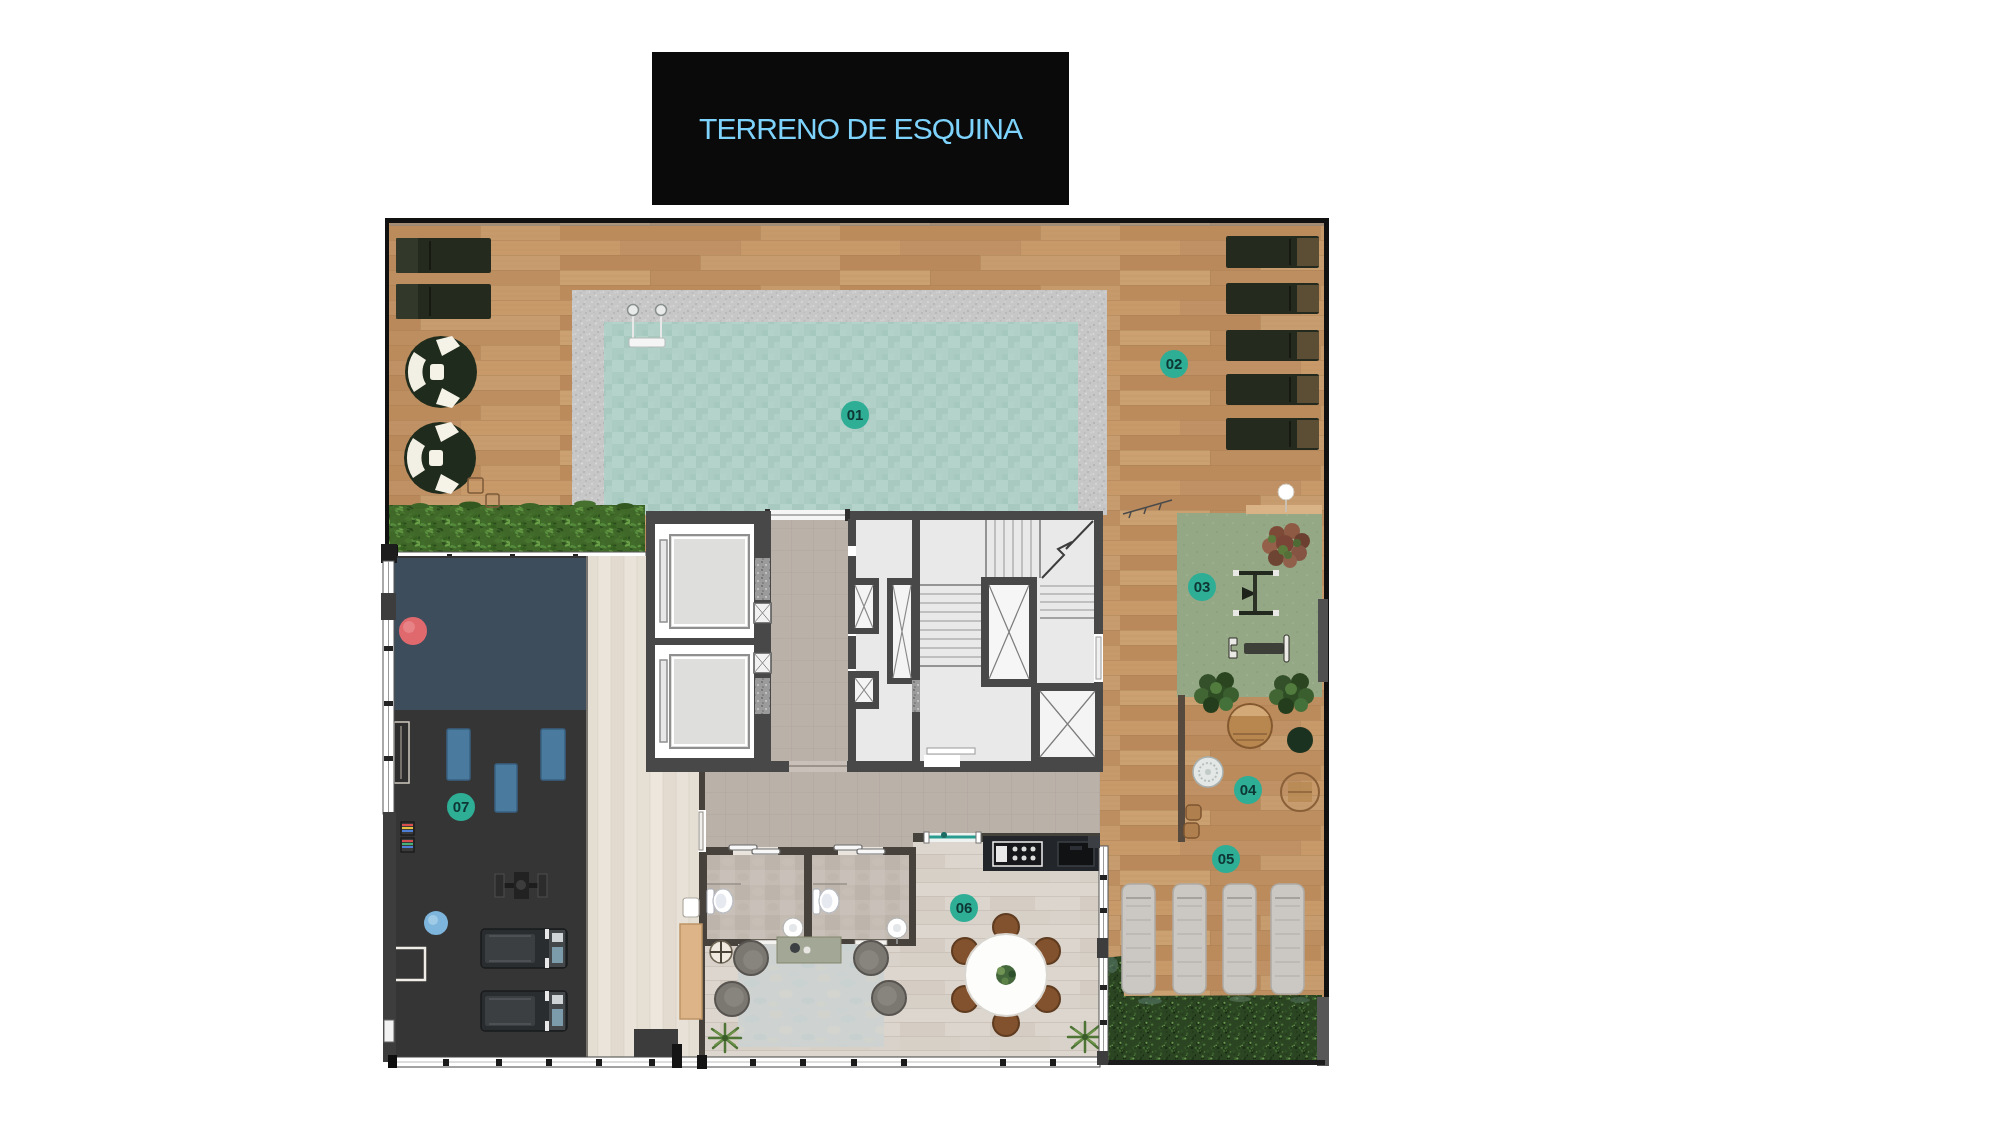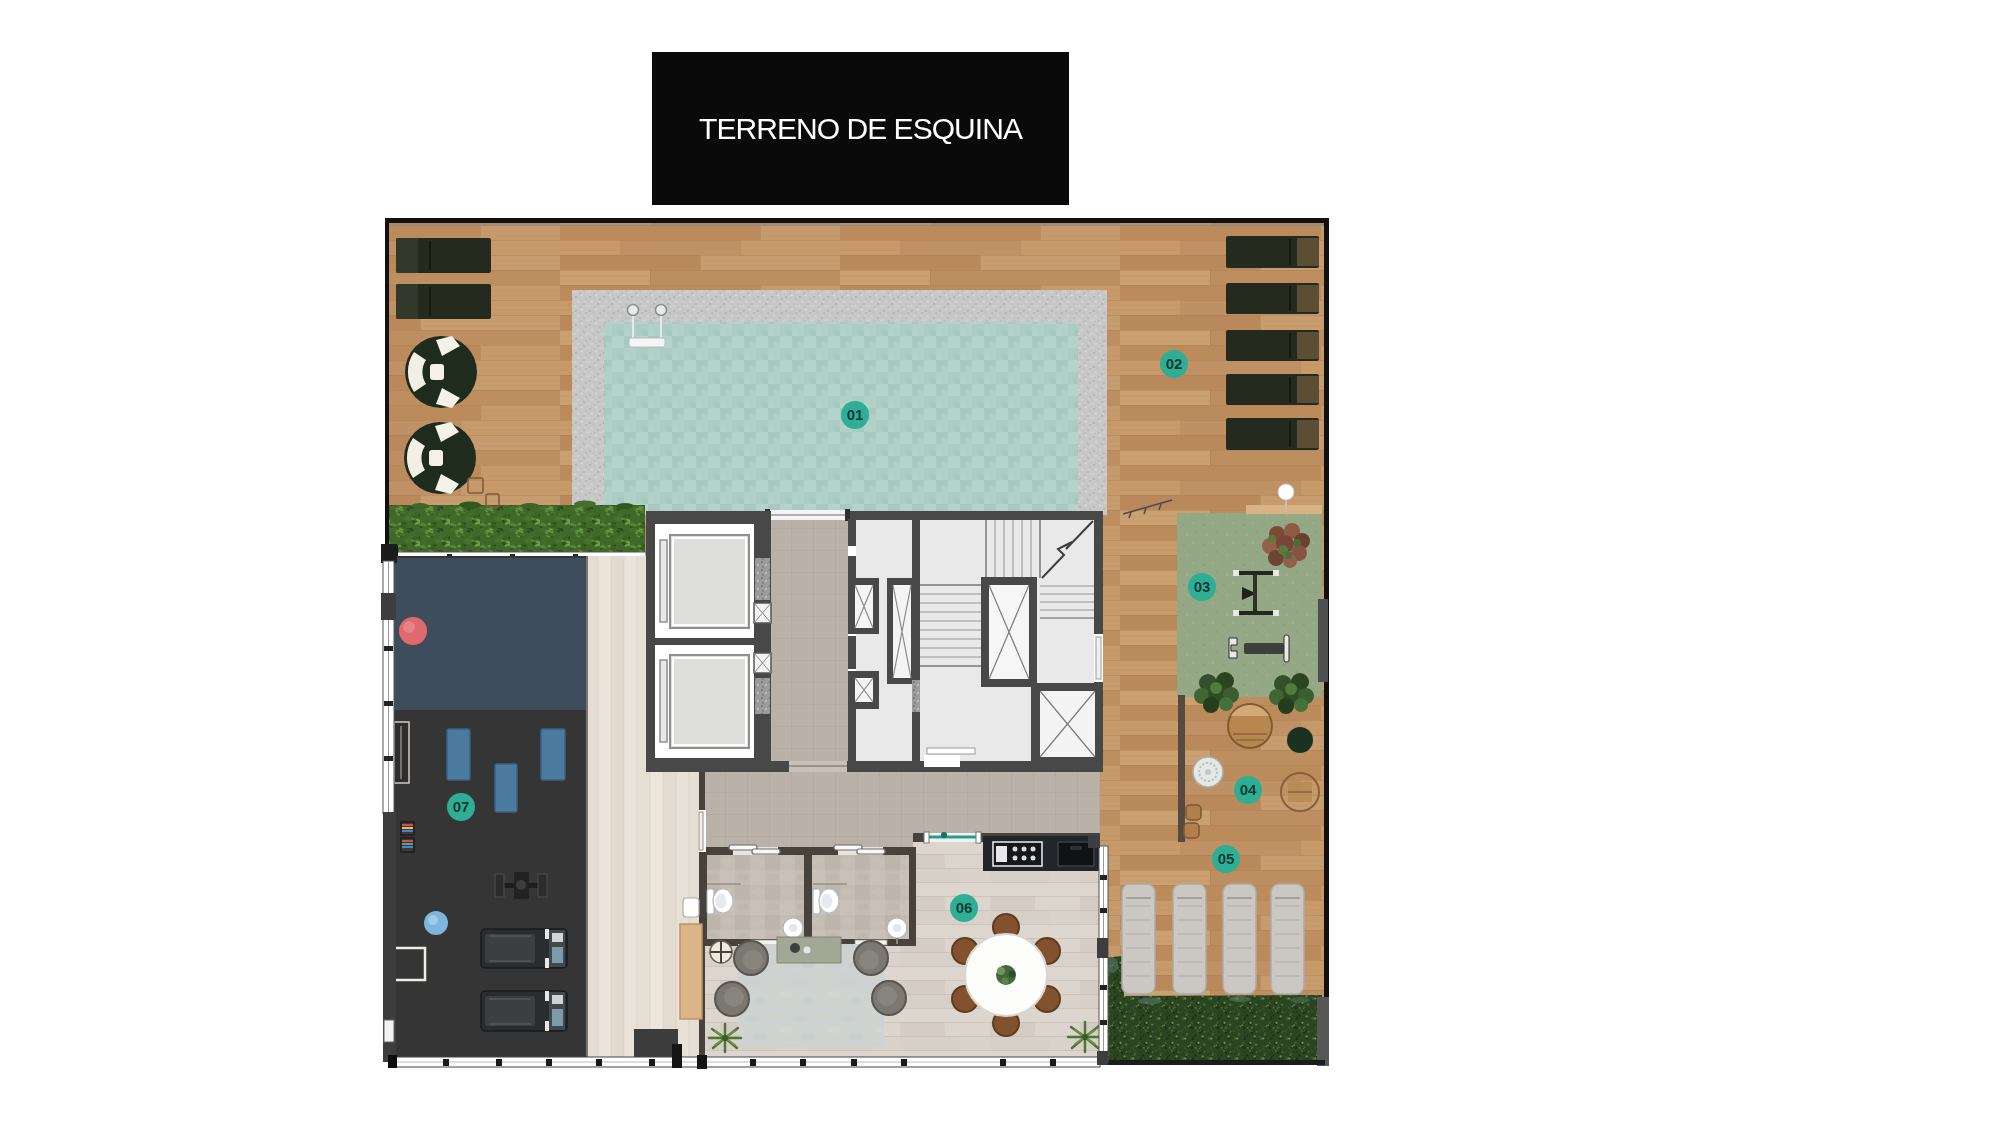--- a/index.html
+++ b/index.html
@@ -1,18 +1,18 @@
 <!DOCTYPE html>
 <html><head>
 <meta charset="utf-8">
 <style>
   html,body{margin:0;padding:0;background:#ffffff;}
   #page{position:relative;width:2000px;height:1125px;background:#ffffff;overflow:hidden;font-family:"Liberation Sans",sans-serif;}
   #hdrbox{position:absolute;left:652px;top:52px;width:417px;height:153px;background:#0a0a0a;display:flex;align-items:center;justify-content:center;}
-  #hdrbox span{color:#ffffff;font-size:30px;letter-spacing:-0.95px;font-weight:400;}
+  #hdrbox span{color:#7dd3fc;font-size:30px;letter-spacing:-0.95px;font-weight:400;}
   #plansvg{position:absolute;left:0;top:0;}
 </style>
 </head>
 <body>
 <div id="page">
 
   <div id="hdrbox">
       <span>TERRENO DE ESQUINA</span>
     </div>
   <svg id="plansvg" width="2000" height="1125" viewBox="0 0 2000 1125">

